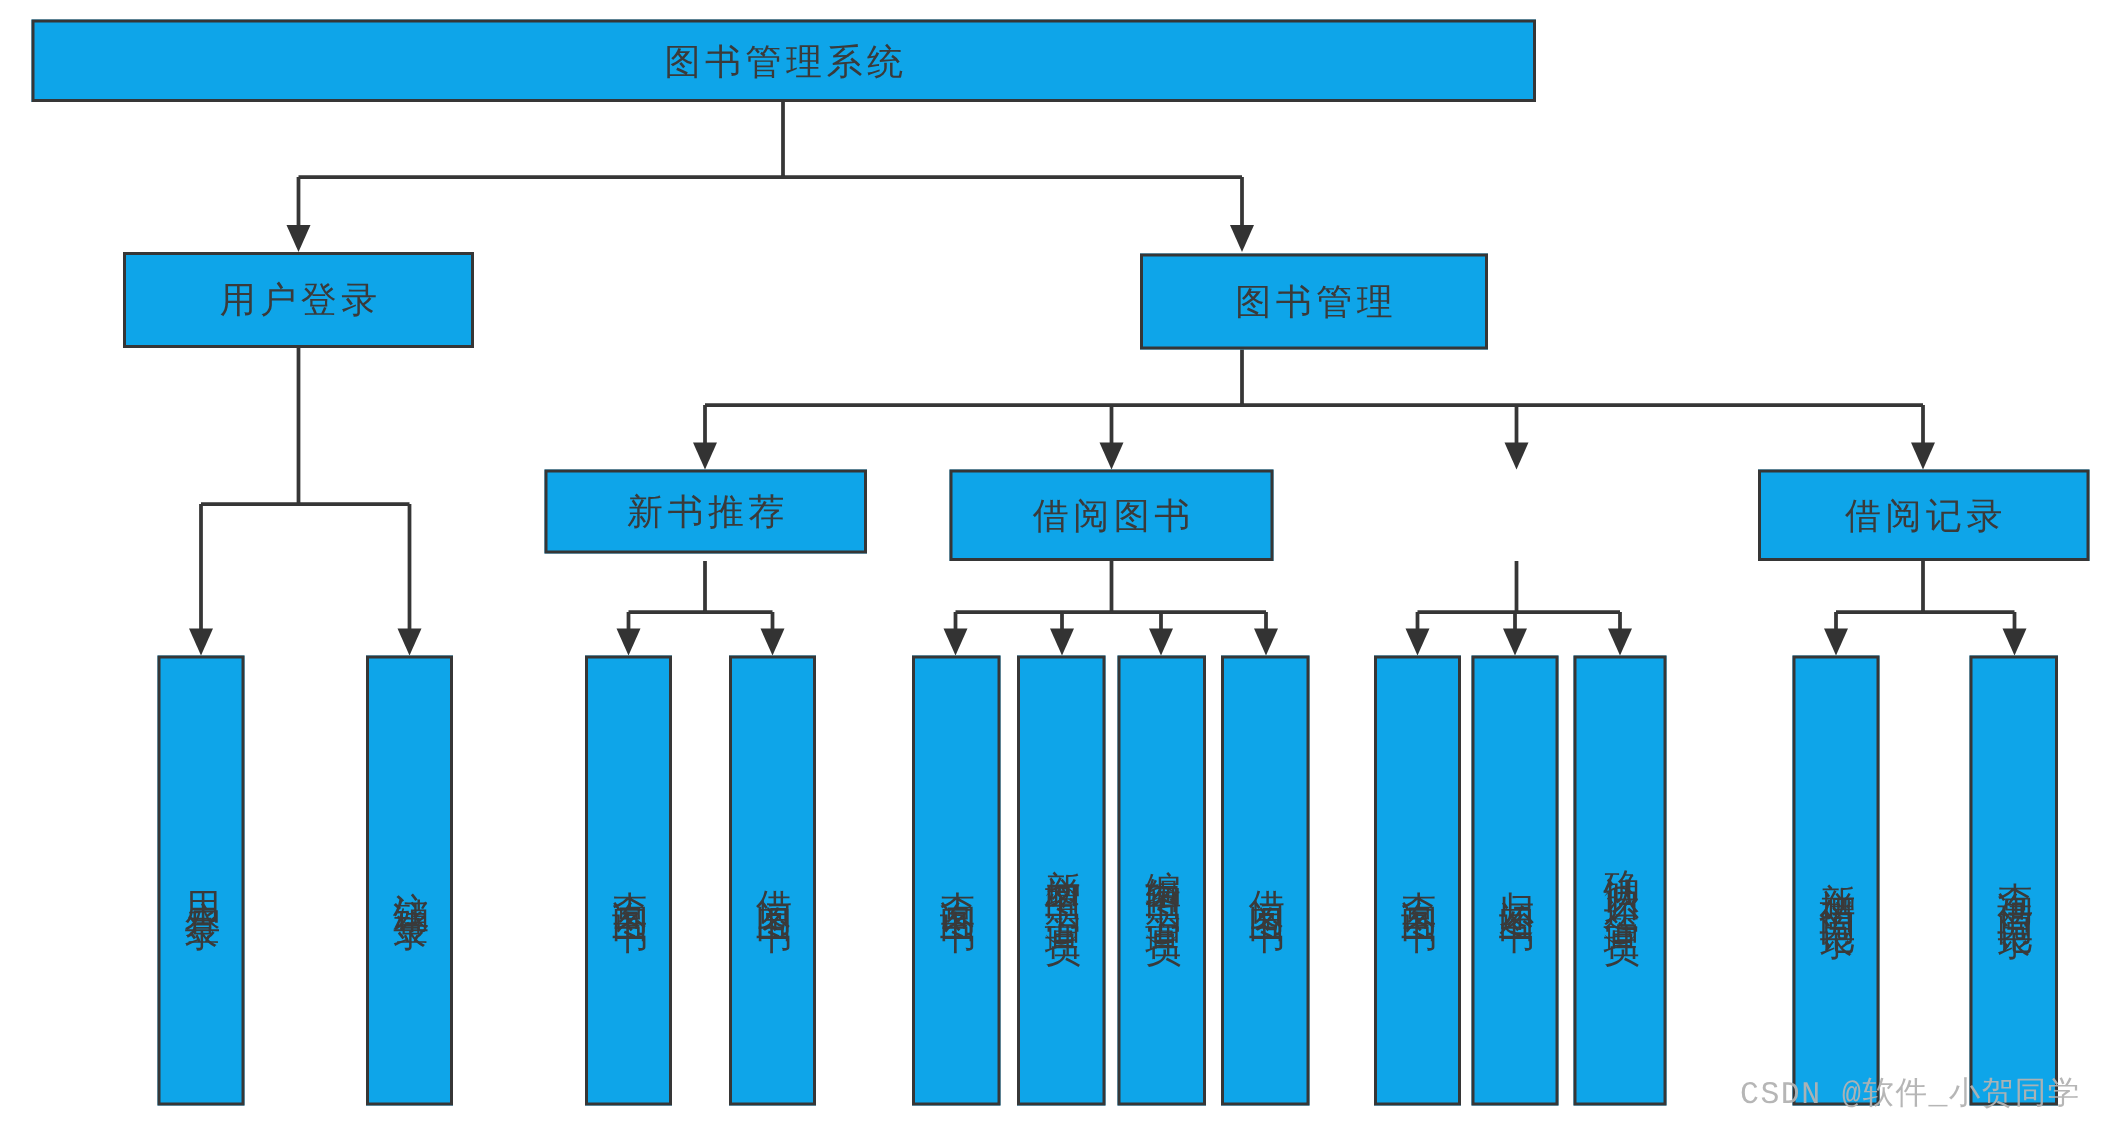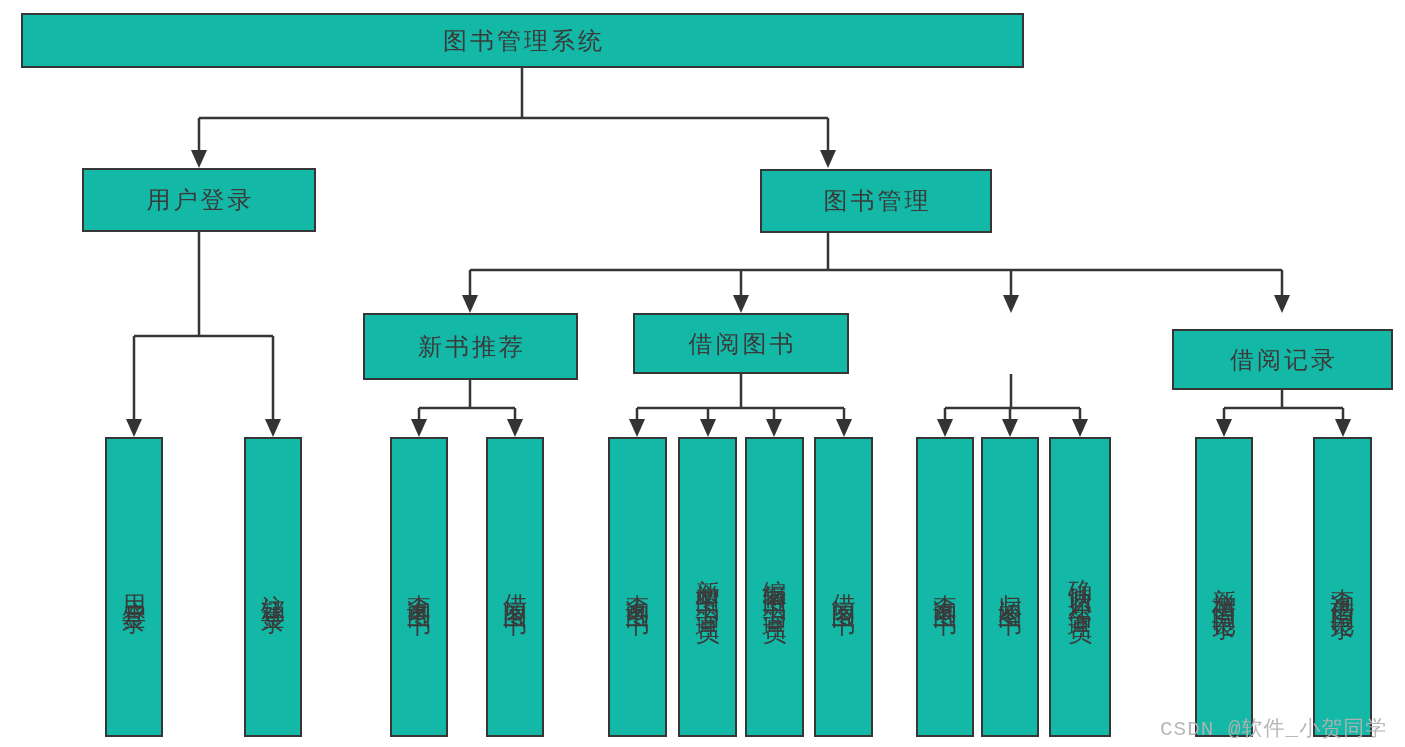--- a/index.html
+++ b/index.html
@@ -9,21 +9,21 @@
     background:#ffffff;
     font-family:"Liberation Sans",sans-serif;
     color:#3a3a3a;
     overflow:hidden;
   }
   .connectors{position:absolute;left:0;top:0;z-index:1;}
   .node{
     position:absolute;
     box-sizing:border-box;
     border:2.5px solid #363636;
-    background:#14b8a6;
+    background:#0ea5e9;
     display:flex;
     align-items:center;
     justify-content:center;
     font-size:24px;
     letter-spacing:3px;
     text-indent:3px;
     z-index:2;
     white-space:nowrap;
   }
   .leaf{
@@ -88,23 +88,23 @@
       <polygon points="1216,419 1232,419 1224,437"></polygon>
       <polygon points="1335,419 1351,419 1343,437"></polygon>
     </g>
   </svg>
 
   <div class="node" style="left:21px;top:13px;width:1003px;height:55px;">图书管理系统</div>
 
   <div class="node" style="left:82px;top:168px;width:234px;height:64px;">用户登录</div>
   <div class="node" style="left:712px;top:169px;width:232px;height:64px;margin-left:48px;">图书管理</div>
 
-  <div class="node" style="left:363px;top:313px;width:215px;height:67px;">新书推荐</div>
+  <div class="node" style="left:363px;top:313px;width:215px;height:56px;">新书推荐</div>
   <div class="node" style="left:633px;top:313px;width:216px;height:61px;">借阅图书</div>
-  <div class="node" style="left:1172px;top:313px;width:221px;height:61px;margin-top:16px;">借阅记录</div>
+  <div class="node" style="left:1172px;top:313px;width:221px;height:61px;">借阅记录</div>
 
   <div class="node leaf" style="left:105px;top:437px;width:58px;height:300px;">用户登录</div>
   <div class="node leaf" style="left:244px;top:437px;width:58px;height:300px;">注销登录</div>
 
   <div class="node leaf" style="left:390px;top:437px;width:58px;height:300px;">查询图书</div>
   <div class="node leaf" style="left:486px;top:437px;width:58px;height:300px;">借阅图书</div>
 
   <div class="node leaf" style="left:608px;top:437px;width:59px;height:300px;">查询图书</div>
   <div class="node leaf" style="left:678px;top:437px;width:59px;height:300px;">新增图书（管理员）</div>
   <div class="node leaf" style="left:745px;top:437px;width:59px;height:300px;">编辑图书（管理员）</div>

